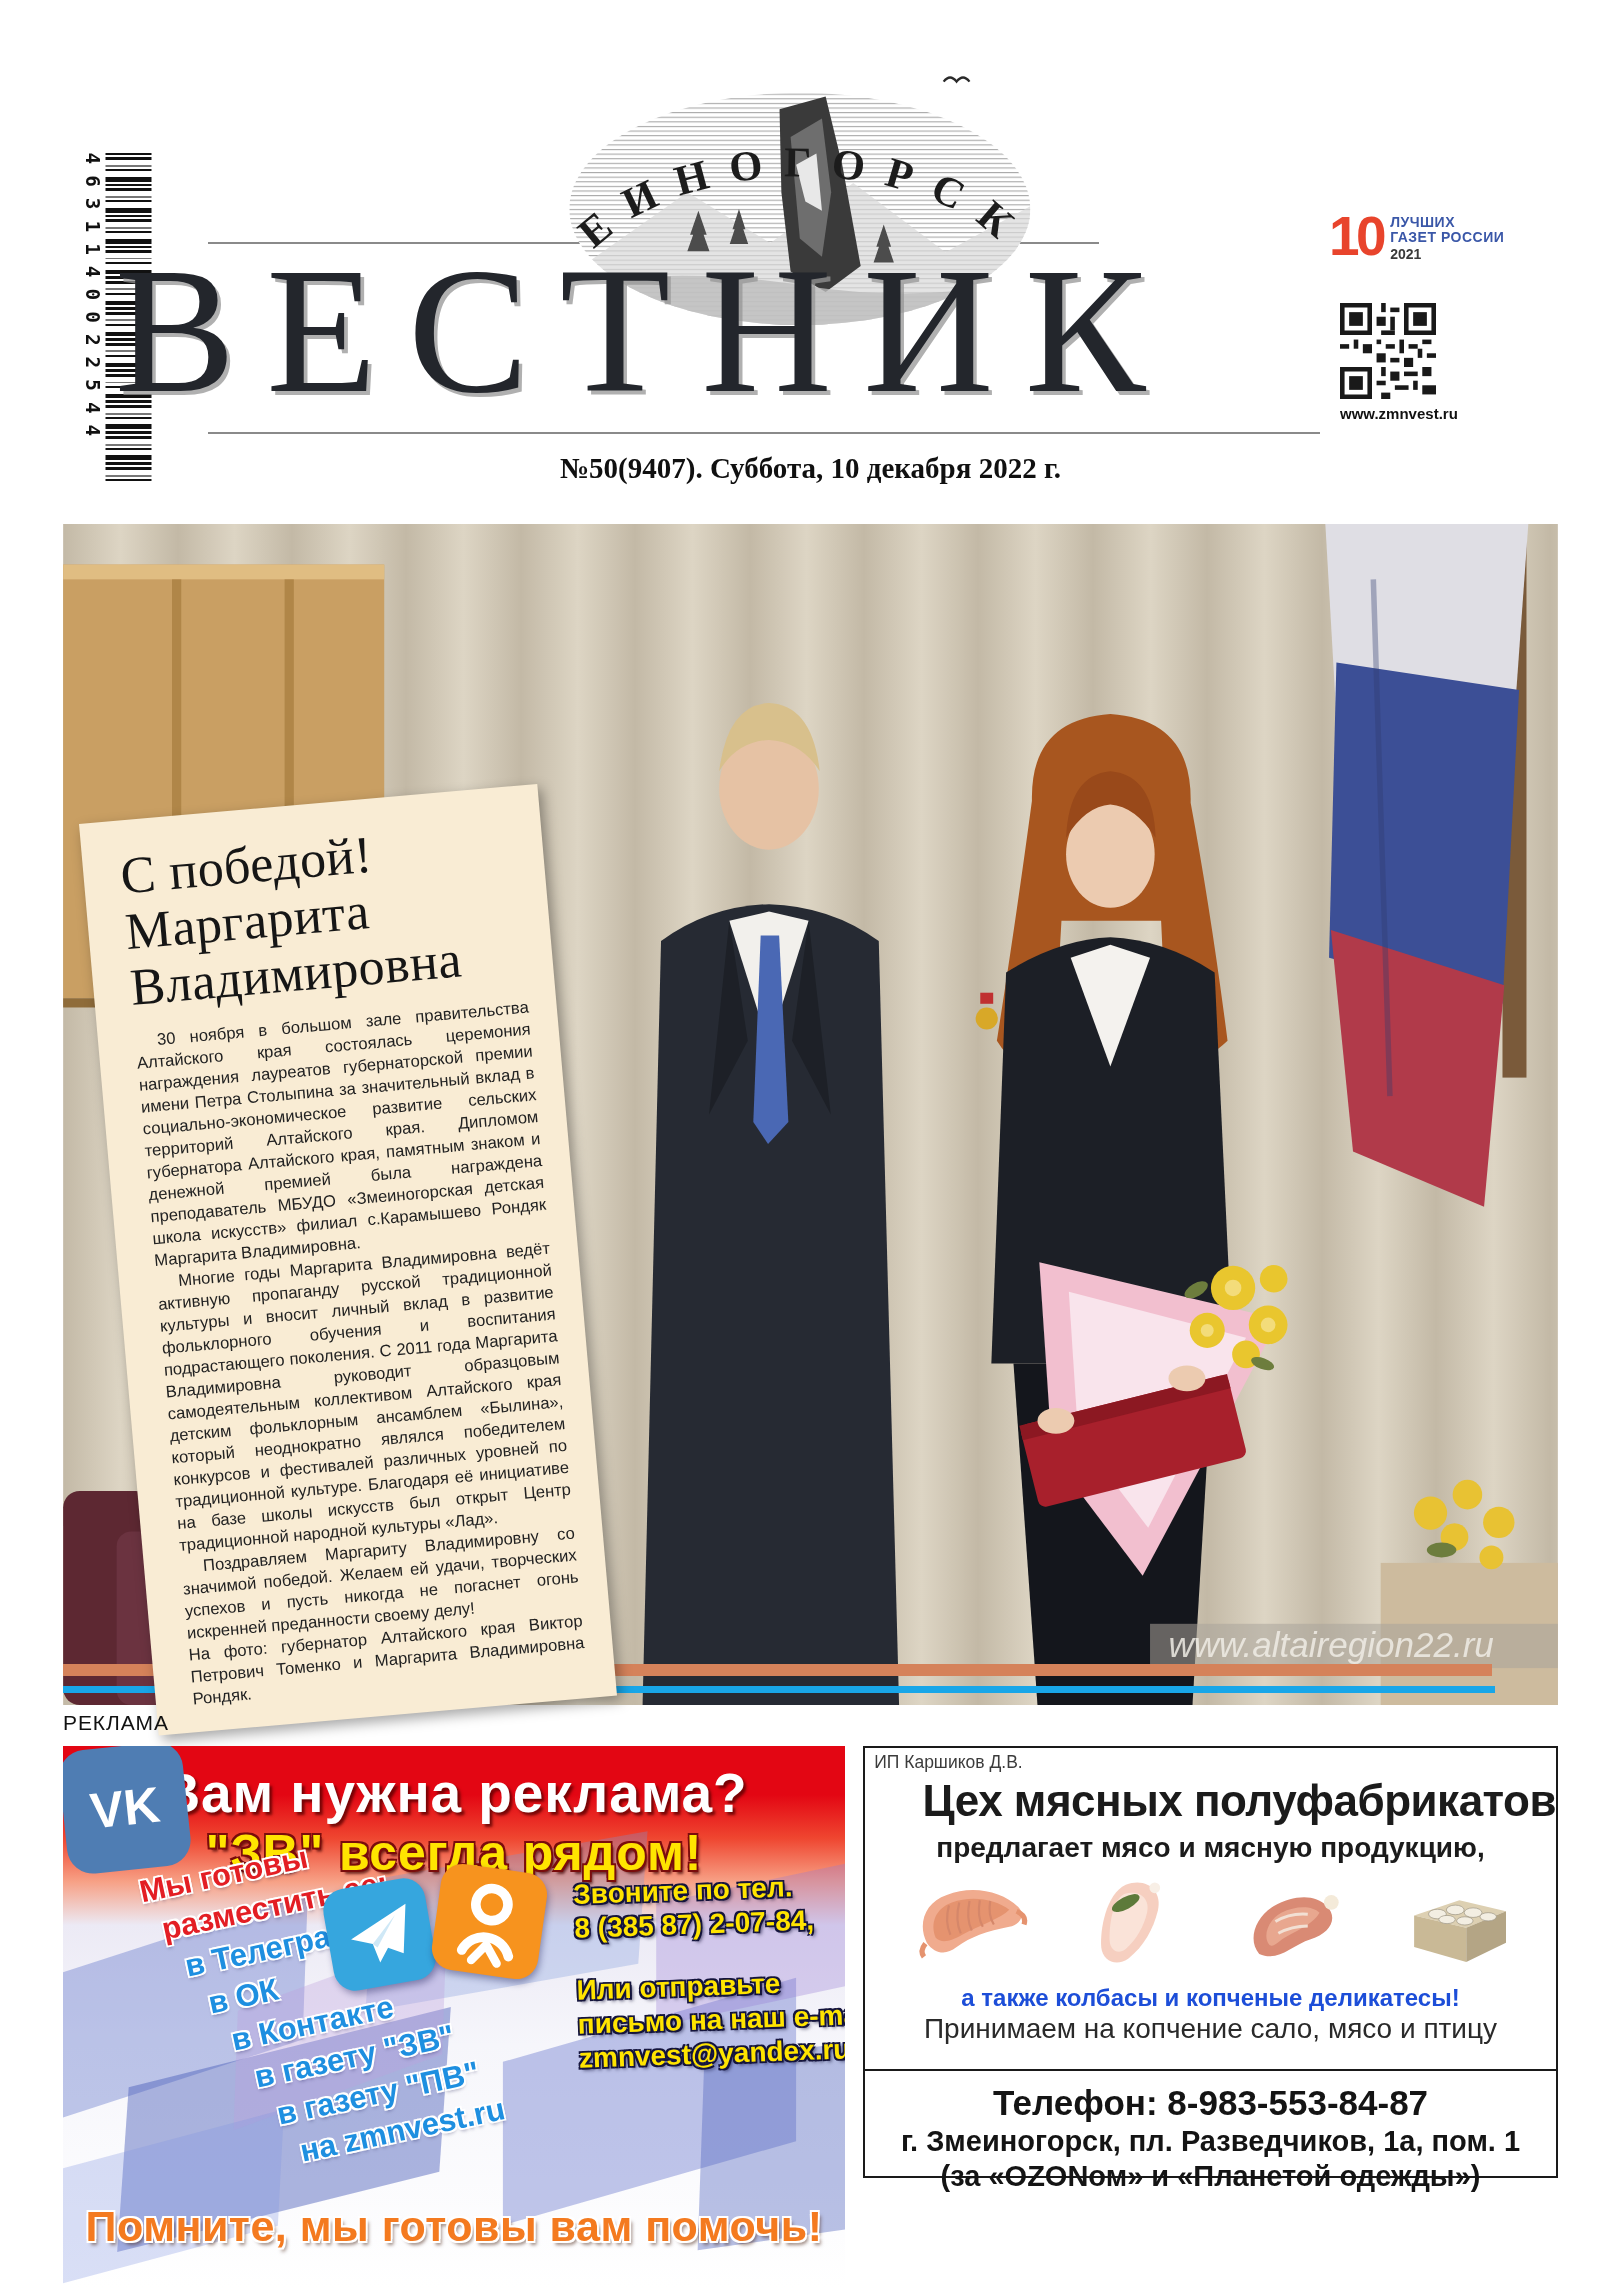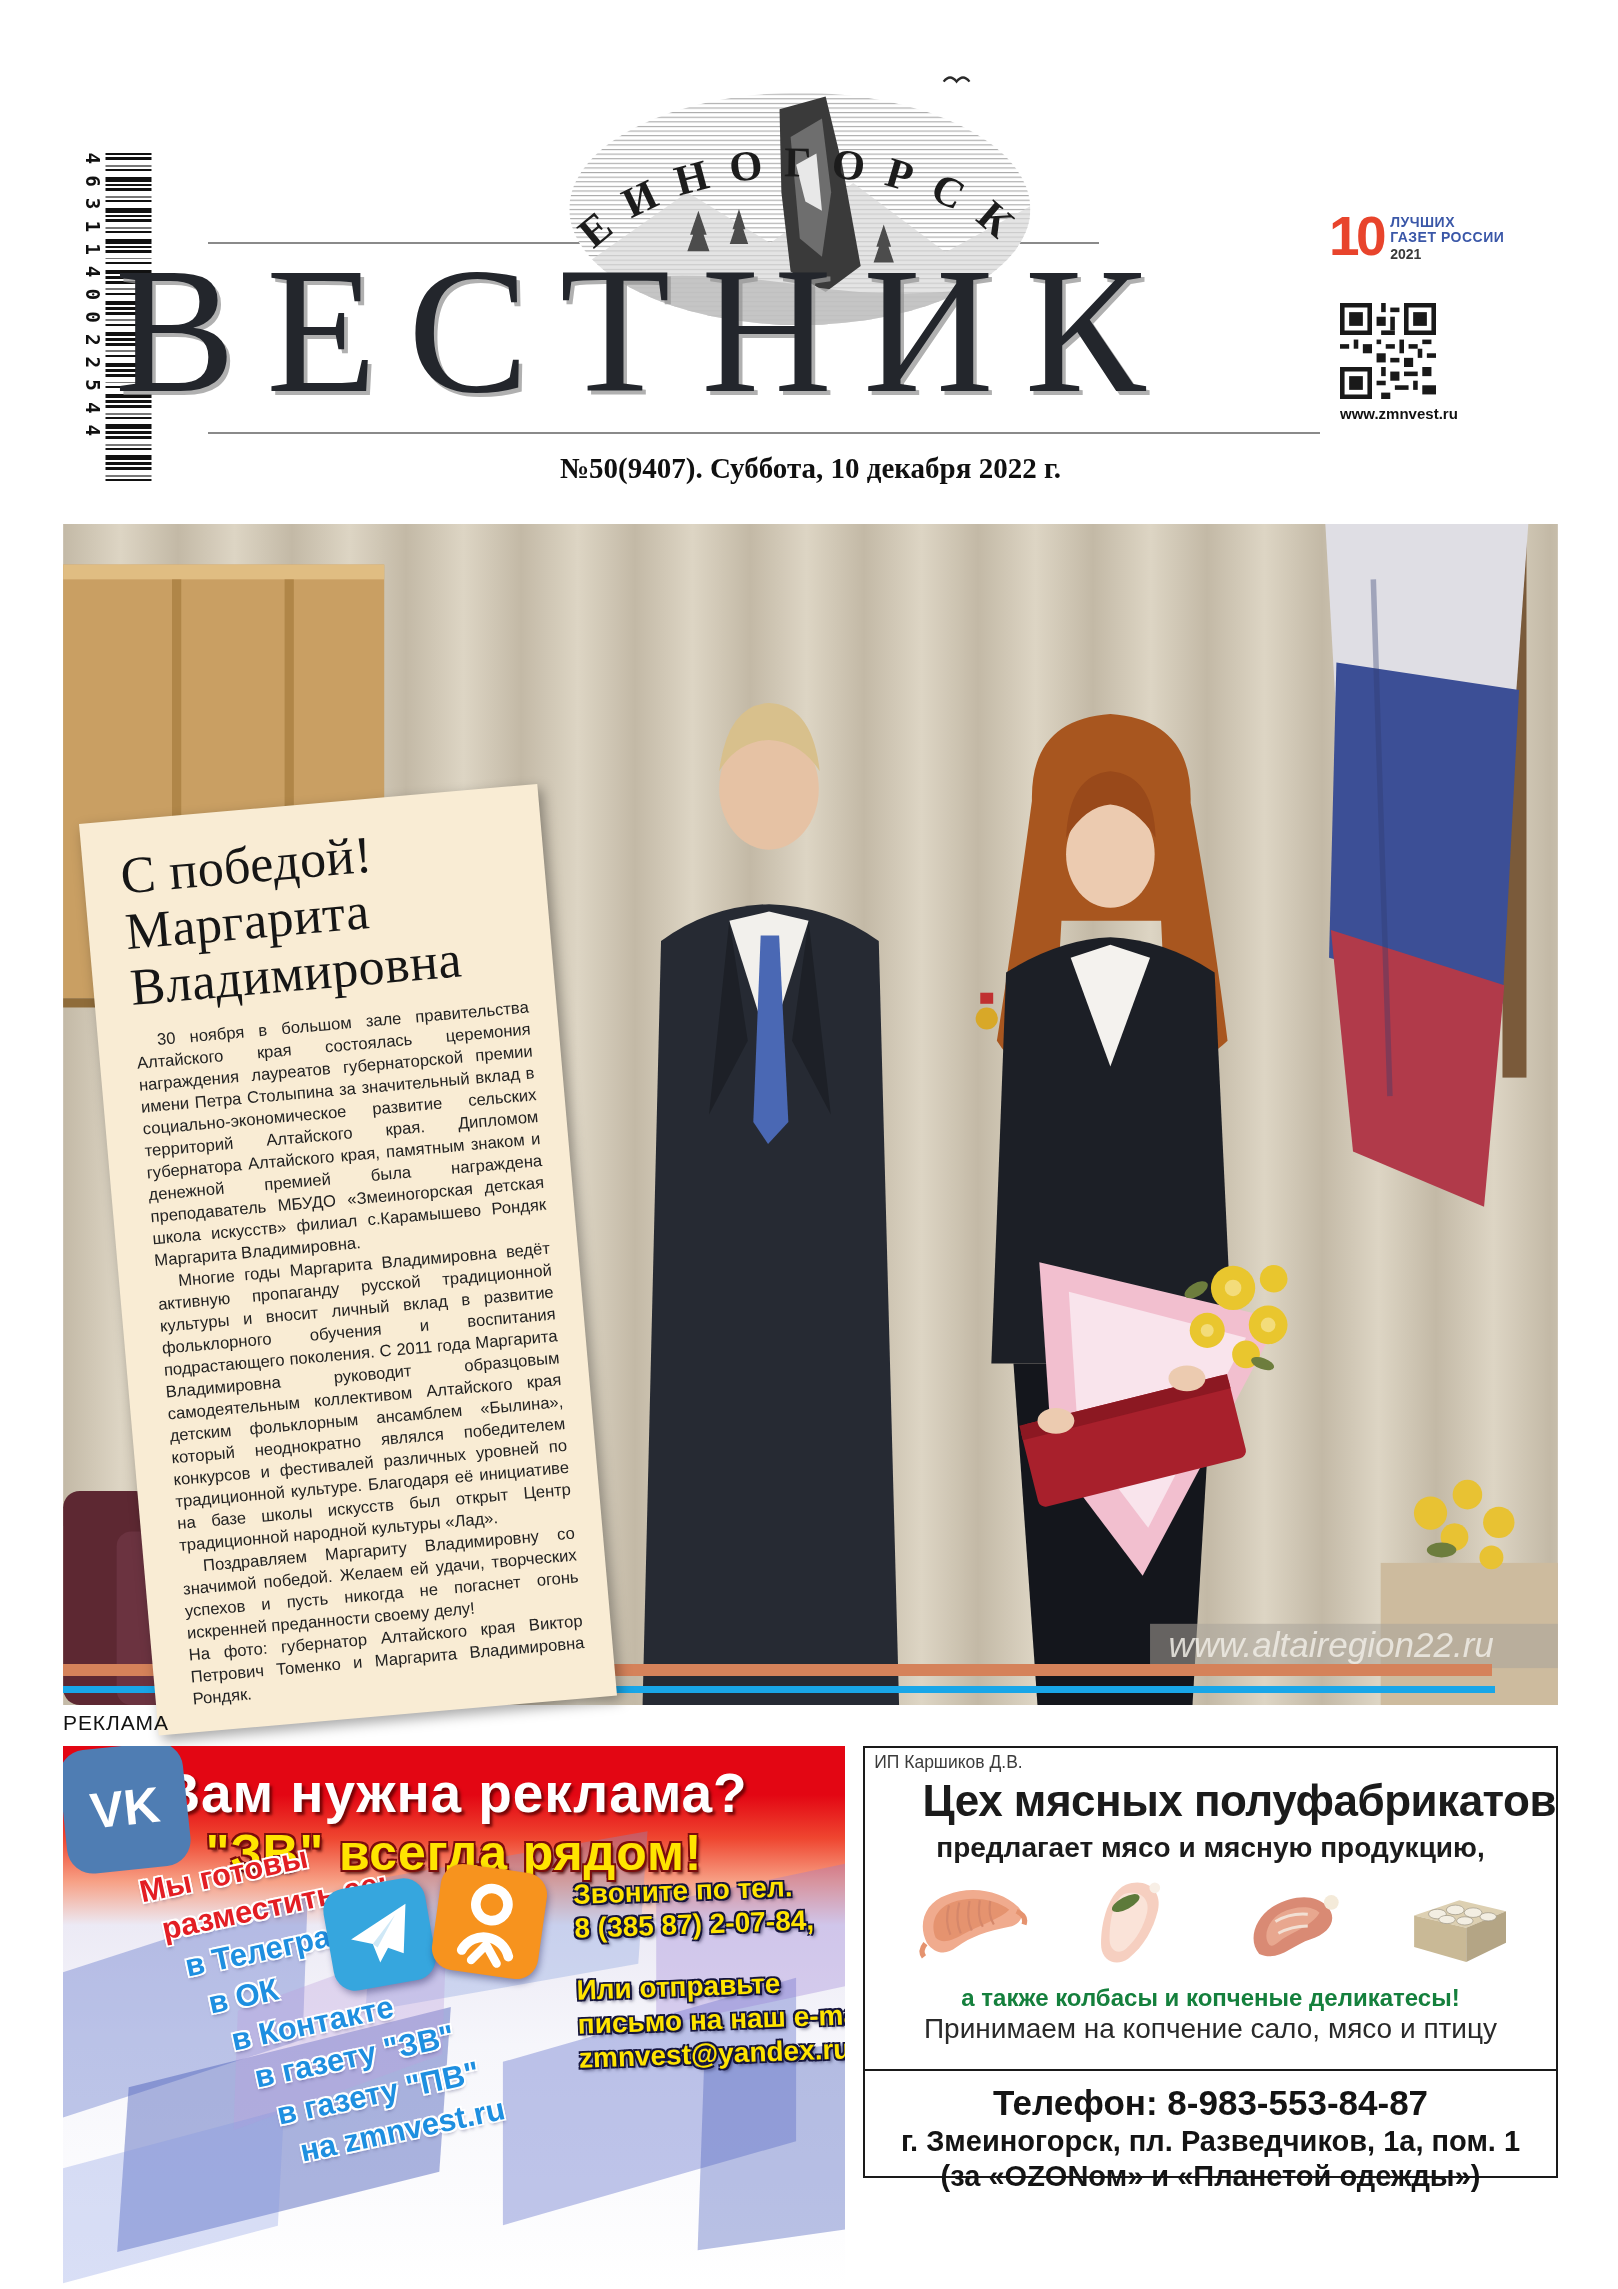--- a/index.html
+++ b/index.html
@@ -87,21 +87,21 @@
   #la-footer{position:absolute;left:0;top:456px;width:100%;text-align:center;font-size:43px;font-weight:bold;
       color:#f47a1f;letter-spacing:0.5px;white-space:nowrap;
       text-shadow:-1.8px -1.8px 0 #fff,1.8px -1.8px 0 #fff,-1.8px 1.8px 0 #fff,1.8px 1.8px 0 #fff,2.8px 3.7px 3.7px rgba(60,20,0,.5);}
 
   #right-ad{position:absolute;left:863px;top:1746px;width:695px;height:432px;border:2.8px solid #1a1a1a;
       box-sizing:border-box;background:#fff;}
   #ra-owner{position:absolute;left:9.2px;top:3.7px;font-size:17.5px;color:#3c3c3c;}
   #ra-title{margin-top:28px;text-align:right;font-size:44px;font-weight:bold;color:#1b1b1b;letter-spacing:-0.5px;}
   #ra-sub{margin-top:5.5px;text-align:center;font-size:28px;font-weight:bold;color:#1b1b1b;}
   #meat-row{margin-top:5.5px;display:flex;justify-content:space-around;align-items:center;padding:0 16.6px;height:111px;}
-  #ra-line1{margin-top:3.7px;text-align:center;font-size:24px;font-weight:bold;color:#15803d;}
+  #ra-line1{margin-top:3.7px;text-align:center;font-size:24px;font-weight:bold;color:#1d4ed8;}
   #ra-line2{margin-top:1.8px;text-align:center;font-size:30px;font-weight:bold;color:#1b1b1b;}
   #ra-line3{margin-top:1.8px;text-align:center;font-size:28px;color:#2a2a2a;}
   #ra-contact{margin-top:24px;border-top:2.8px solid #1a1a1a;padding-top:12px;}
   #ra-phone{text-align:center;font-size:35px;font-weight:bold;color:#141414;}
   #ra-addr1{text-align:center;font-size:29px;font-weight:bold;color:#141414;margin-top:1.8px;}
   #ra-addr2{text-align:center;font-size:29px;font-weight:bold;color:#141414;margin-top:1.8px;}
 </style>
 </head>
 <body>
 
@@ -361,20 +361,21 @@
     </div>
 
     <div id="yellow-block">
       <div class="yl">Звоните по тел.</div>
       <div class="yl">8 (385 87) 2-07-84,</div>
       <div class="yl yl-gap">Или отправьте</div>
       <div class="yl">письмо на наш e-mai</div>
       <div class="yl">zmnvest@yandex.ru</div>
     </div>
 
+    <div id="la-footer">Помните, мы готовы вам помочь!</div>
   </div>
 
   <div id="right-ad">
     <div id="ra-owner">ИП Каршиков Д.В.</div>
     <div id="ra-title">Цех мясных полуфабрикатов</div>
     <div id="ra-sub">предлагает мясо и мясную продукцию,</div>
 
     <div id="meat-row">
       <svg width="157" height="103" viewBox="0 0 160 140">
         <path d="M18 95 C5 70 15 40 45 30 C80 16 120 25 142 46 C152 56 146 70 130 73 C100 79 78 86 58 101 C44 112 29 110 18 95 Z" fill="#f0ab8e"></path>

